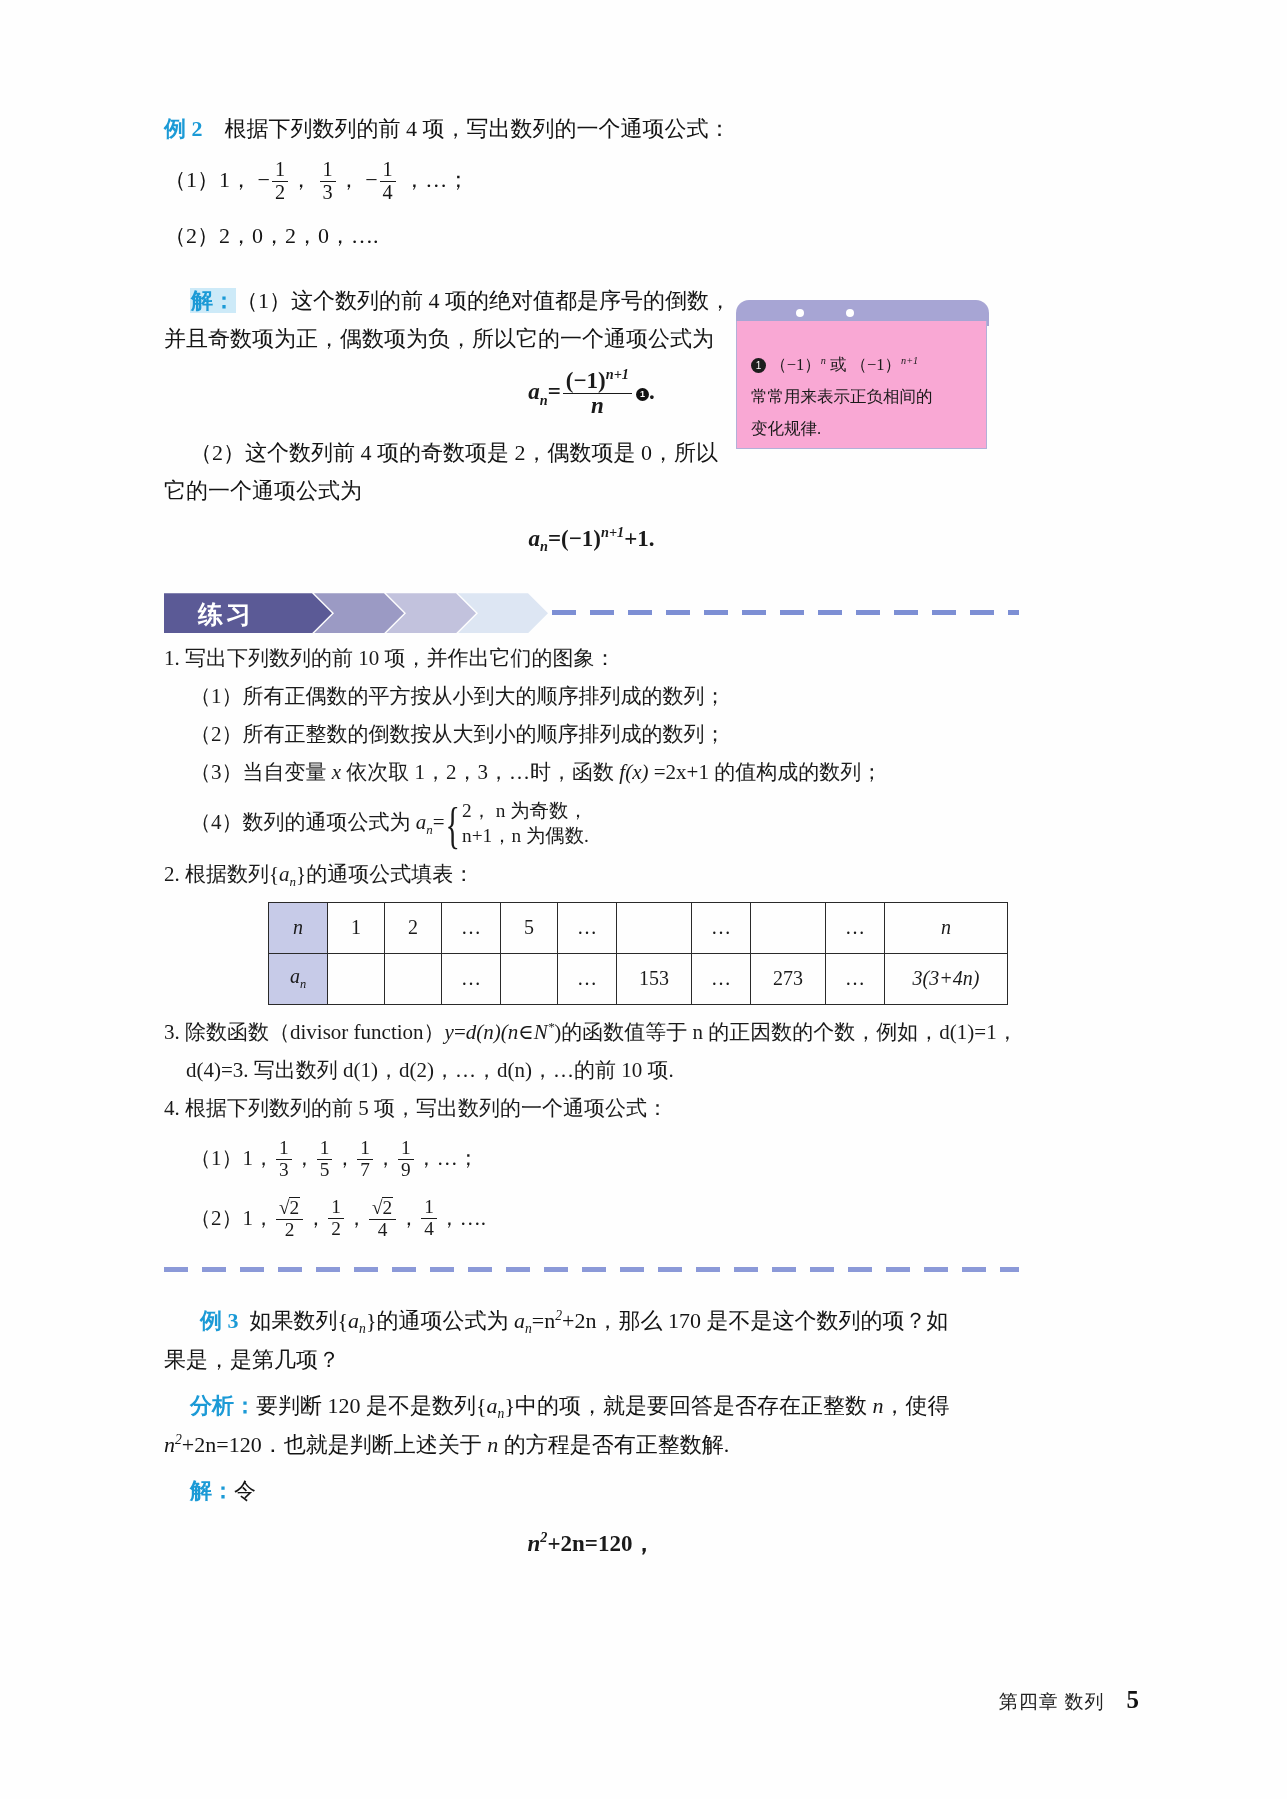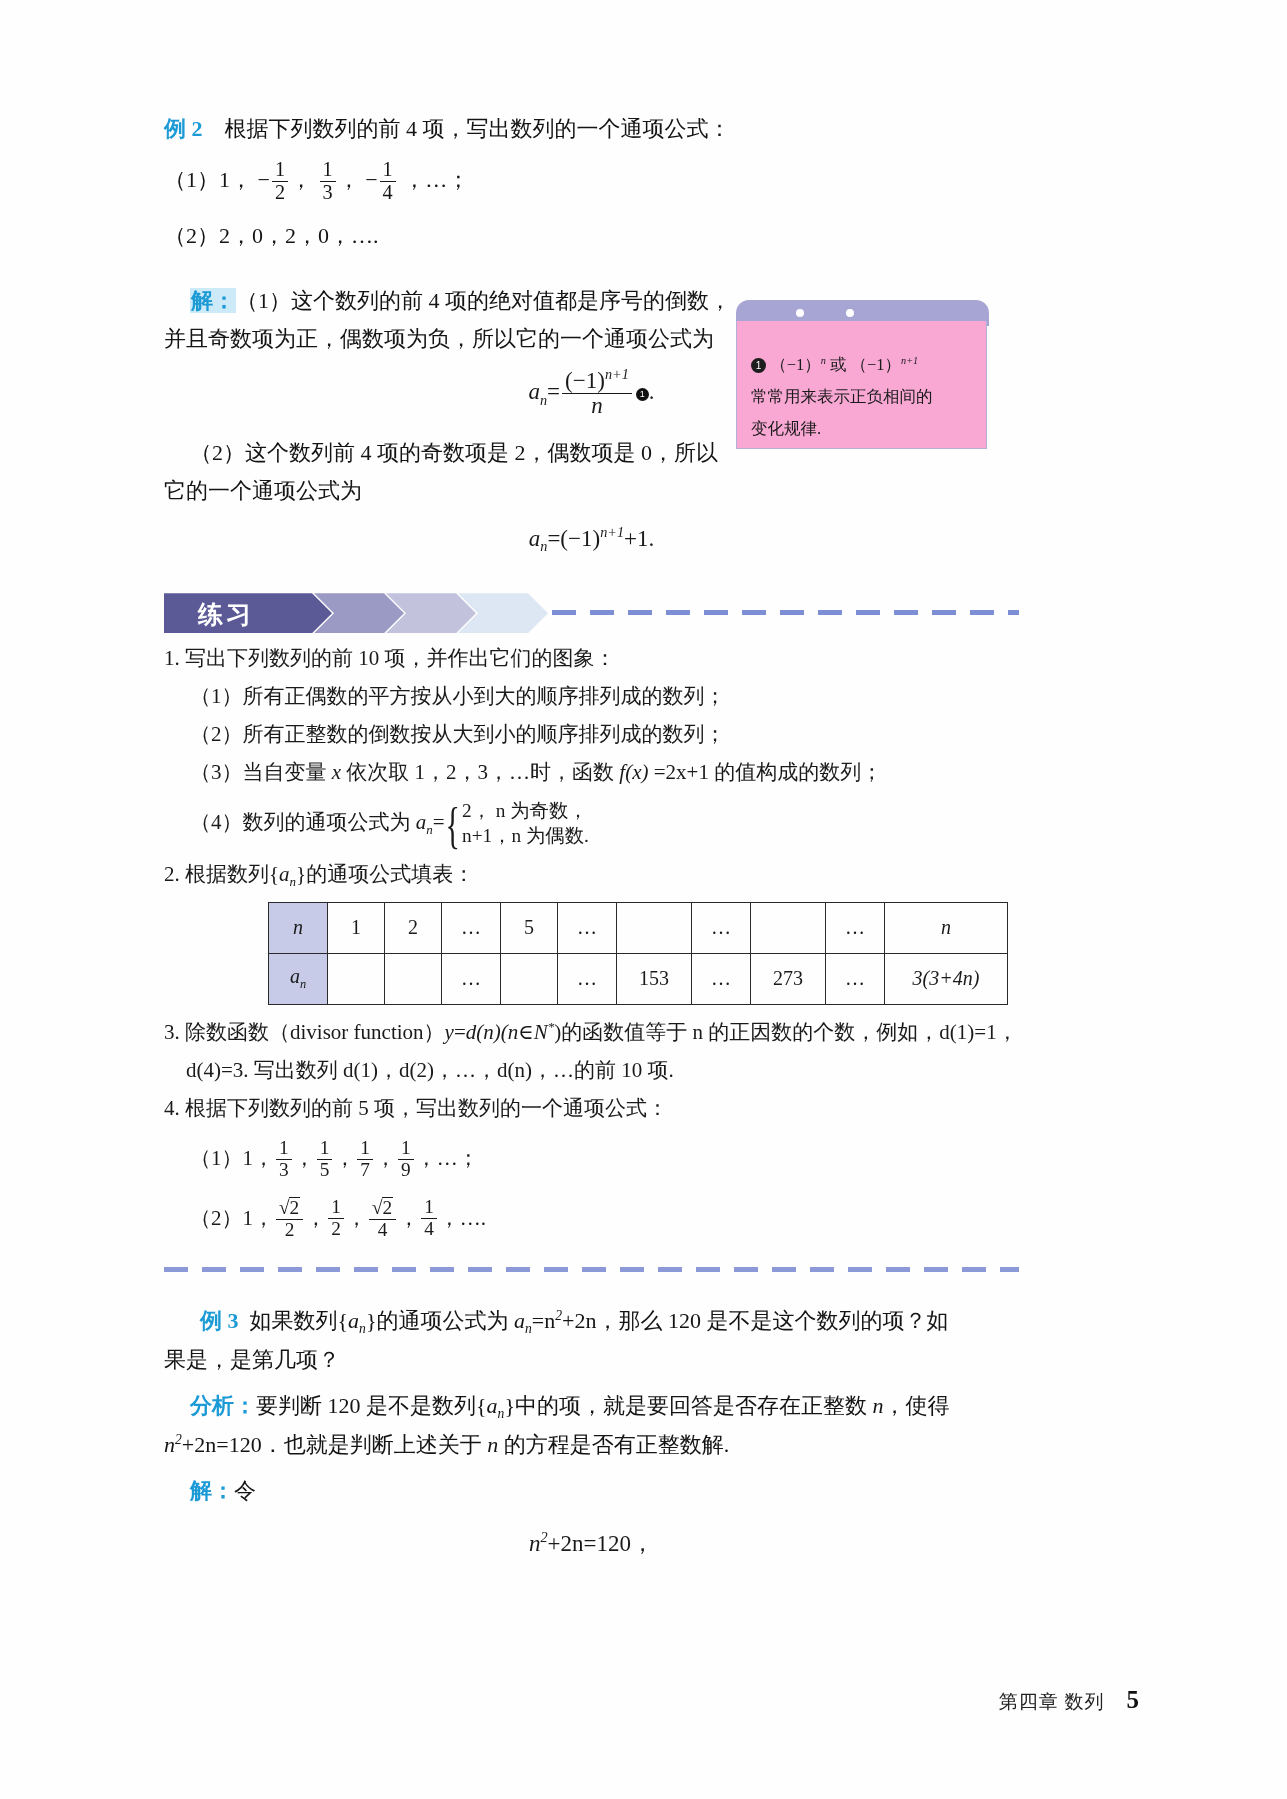--- a/index.html
+++ b/index.html
@@ -81,20 +81,21 @@
     border-top: 1.2px solid #1a1a1a;
     padding: 0 1px 0 1px;
     margin-left: -1px;
   }
   .sqrt-sign { font-style: normal; }
 
   .eq-center {
     text-align: center;
     font-size: 23px;
     margin: 10px 0 6px 0;
+    font-weight: bold;
   }
 
   
   .row-ex2 { margin-bottom: 2px; }
   .item-line { margin: 12px 0 12px 0; }
 
   
   .fn {
     display: inline-block;
     width: 13px; height: 13px;
@@ -424,21 +425,21 @@
       <span>（1）1，</span><span class="frac"><span class="num math up">1</span><span class="den math up">3</span></span><span>，</span><span class="frac"><span class="num math up">1</span><span class="den math up">5</span></span><span>，</span><span class="frac"><span class="num math up">1</span><span class="den math up">7</span></span><span>，</span><span class="frac"><span class="num math up">1</span><span class="den math up">9</span></span><span>，…；</span>
     </div>
 
     <div class="ex ex-sub" style="margin-top:16px">
       <span>（2）1，</span><span class="frac"><span class="num math up"><span class="sqrt-sign">√</span><span class="radic">2</span></span><span class="den math up">2</span></span><span>，</span><span class="frac"><span class="num math up">1</span><span class="den math up">2</span></span><span>，</span><span class="frac"><span class="num math up"><span class="sqrt-sign">√</span><span class="radic">2</span></span><span class="den math up">4</span></span><span>，</span><span class="frac"><span class="num math up">1</span><span class="den math up">4</span></span><span>，….</span>
     </div>
 
     <div class="bottom-dashes"></div>
 
     <div class="ctext" style="margin-top:24px">
-      <span style="margin-left:36px"></span><span class="label-blue">例 3</span>&nbsp;&nbsp;<span>如果数列{</span><span class="math">a</span><sub class="sb">n</sub><span>}的通项公式为 </span><span class="math">a</span><sub class="sb">n</sub><span class="math up"><span>=n</span></span><sup class="exp up">2</sup><span class="math up">+2n</span><span>，那么 120 是不是这个数列的项？如</span>
+      <span style="margin-left:36px"></span><span class="label-blue">例 3</span>&nbsp;&nbsp;<span>如果数列{</span><span class="math">a</span><sub class="sb">n</sub><span>}的通项公式为 </span><span class="math">a</span><sub class="sb">n</sub><span class="math up"><span>=n</span></span><sup class="exp up">2</sup><span class="math up">+2n</span><span>，那么 170 是不是这个数列的项？如</span>
     </div>
     <div class="ctext">果是，是第几项？</div>
 
     <div class="ctext" style="margin-top:8px">
       <span style="margin-left:26px"></span><span class="label-blue">分析：</span><span>要判断 120 是不是数列{</span><span class="math">a</span><sub class="sb">n</sub><span>}中的项，就是要回答是否存在正整数 </span><span class="math">n</span><span>，使得</span>
     </div>
     <div class="ctext">
       <span class="math">n</span><sup class="exp up">2</sup><span class="math up">+2n=120．也就是判断上述关于 </span><span class="math">n</span><span> 的方程是否有正整数解.</span>
     </div>
 

